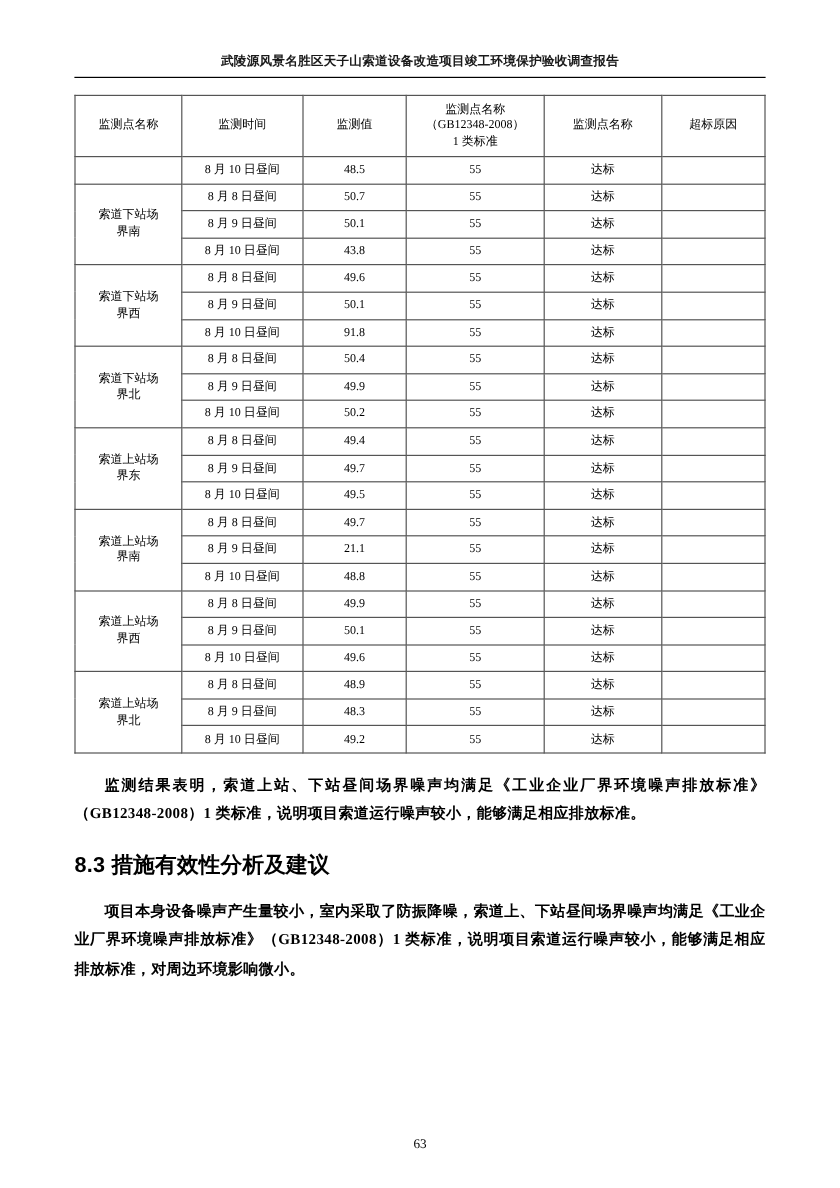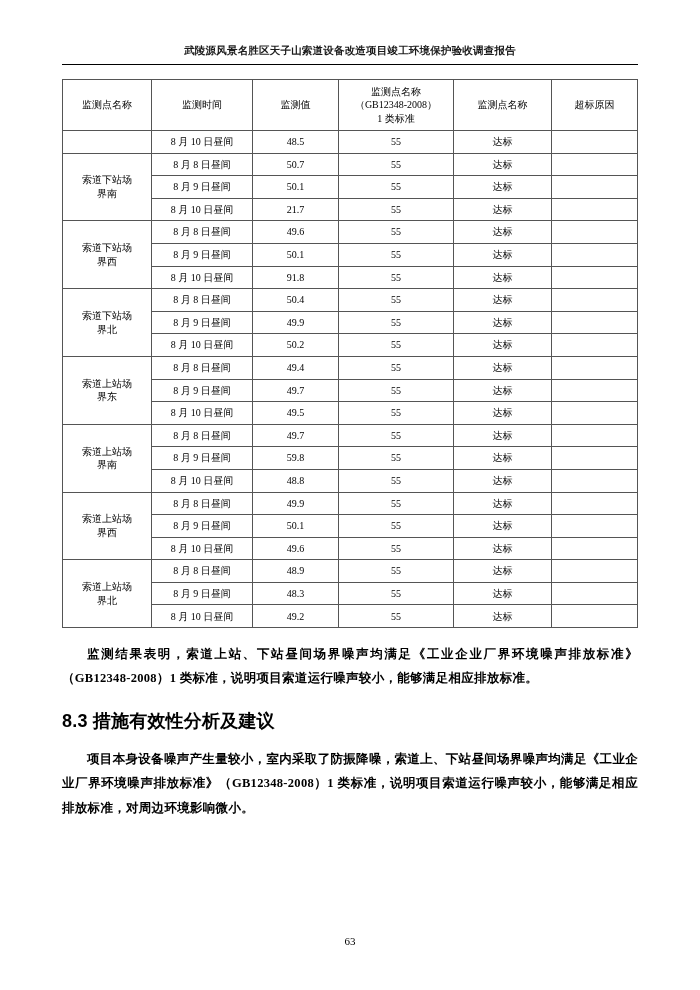--- a/index.html
+++ b/index.html
@@ -71,21 +71,21 @@
   }
   .section-title {
     font-size: 18px;
     font-family: "Liberation Sans", sans-serif;
     font-weight: bold;
     margin: 18px 0 2px 0;
     letter-spacing: 0.2px;
   }
   .pagenum {
     position: absolute;
-    bottom: 43px;
+    bottom: 30px;
     left: 0;
     width: 700px;
     text-align: center;
     font-size: 11px;
     font-family: "Liberation Serif", serif;
   }
   .nowrap { white-space: nowrap; }
 </style>
 </head>
 <body>
@@ -140,21 +140,21 @@
         </tr>
         <tr>
           <td class="nowrap">8 月 9 日昼间</td>
           <td>50.1</td>
           <td>55</td>
           <td>达标</td>
           <td></td>
         </tr>
         <tr>
           <td class="nowrap">8 月 10 日昼间</td>
-          <td>21.7</td>
+          <td>43.8</td>
           <td>55</td>
           <td>达标</td>
           <td></td>
         </tr>
         <tr>
           <td class="pointname" rowspan="3">
             <div>索道下站场</div>
             <div>界西</div>
           </td>
           <td class="nowrap">8 月 8 日昼间</td>
@@ -233,21 +233,21 @@
             <div>界南</div>
           </td>
           <td class="nowrap">8 月 8 日昼间</td>
           <td>49.7</td>
           <td>55</td>
           <td>达标</td>
           <td></td>
         </tr>
         <tr>
           <td class="nowrap">8 月 9 日昼间</td>
-          <td>59.8</td>
+          <td>21.1</td>
           <td>55</td>
           <td>达标</td>
           <td></td>
         </tr>
         <tr>
           <td class="nowrap">8 月 10 日昼间</td>
           <td>48.8</td>
           <td>55</td>
           <td>达标</td>
           <td></td>

